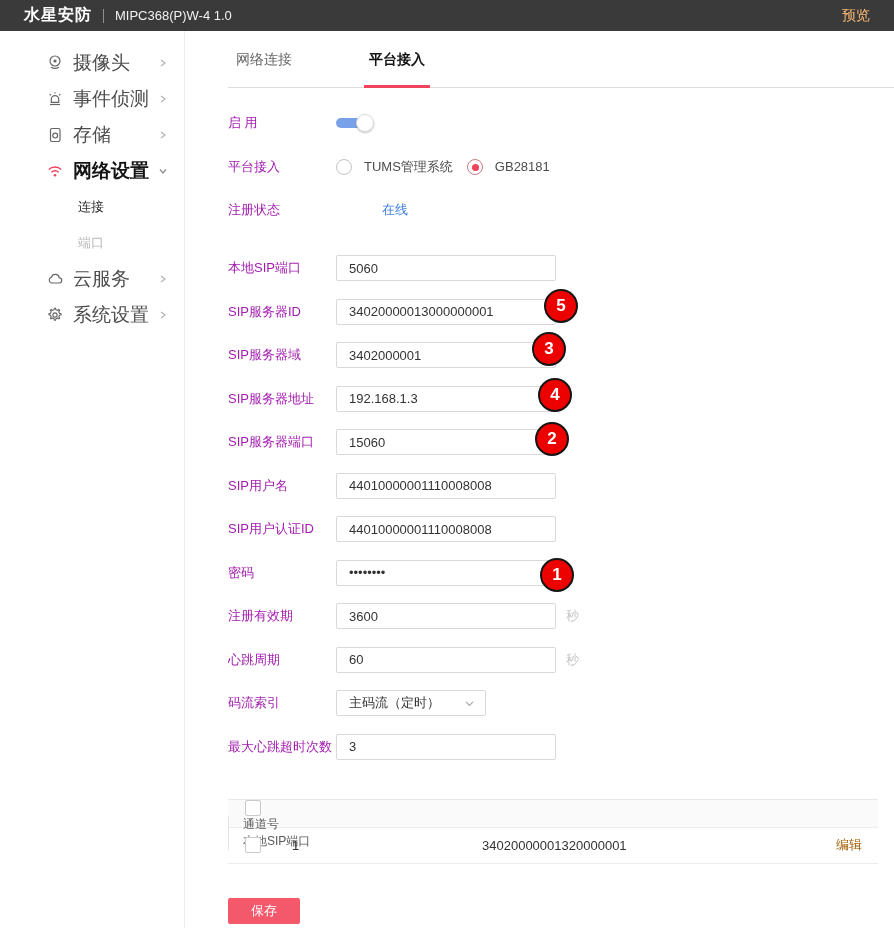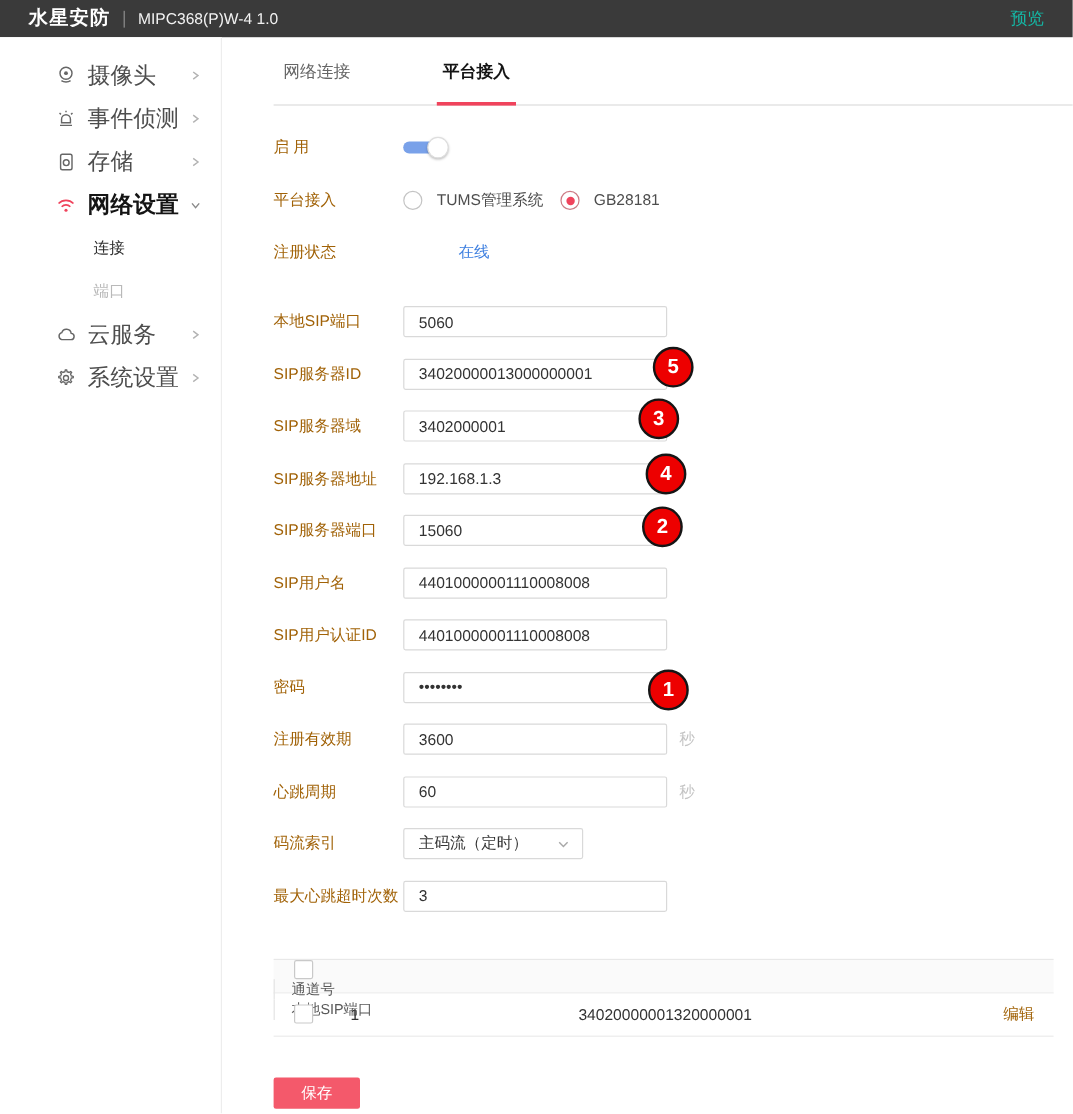--- a/index.html
+++ b/index.html
@@ -4,21 +4,21 @@
 <style>
   * { margin:0; padding:0; box-sizing:border-box; }
   html,body { width:894px; height:928px; }
   body { font-family:"Liberation Sans","DejaVu Sans",sans-serif; background:#fff; overflow:hidden; }
 
   
   .topbar { height:31px; background:#3a3a3a; display:flex; align-items:center; padding:0 24px; }
   .brand { color:#fff; font-size:16px; font-weight:bold; letter-spacing:1px; }
   .brand-sep { width:1px; height:14px; background:#8f8f8f; margin:0 11px; }
   .model { color:#f2f2f2; font-size:13px; }
-  .preview { margin-left:auto; color:#14b8a6; font-size:14px; cursor:pointer; }
+  .preview { margin-left:auto; color:#fdba74; font-size:14px; cursor:pointer; }
 
   .app { display:flex; height:897px; }
 
   
   .sidebar { width:185px; flex-shrink:0; border-right:1px solid #ededed; padding-top:14px; background:#fff; }
   .side-item { height:36px; display:flex; align-items:center; padding:0 16px 0 46px; font-size:19px; color:#4d4d4d; cursor:pointer;font-family:Liberation Serif, serif; }
   .side-item .ic { width:18px; height:18px; margin-right:9px; display:flex; align-items:center; justify-content:center; flex-shrink:0; }
   .side-item .chev { margin-left:auto; display:flex; }
   .side-item.active .lab { font-weight:bold; color:#141414; }
   .sub-item { height:36px; display:flex; align-items:center; padding-left:78px; font-size:13px; color:#2e2e2e; cursor:pointer; }
@@ -29,21 +29,21 @@
   .tabbar { position:relative; height:57px; }
   .tabbar-line { position:absolute; left:43px; right:0; bottom:0; height:1px; background:#dcdcdc; }
   .tabs { display:flex; height:100%; align-items:center; padding-left:51px; }
   .tab { font-size:14px; color:#666; cursor:pointer; position:relative; height:100%; display:flex; align-items:center;font-family:Liberation Serif, serif; }
   .tab + .tab { margin-left:77px; }
   .tab.active { color:#141414; font-weight:bold; }
   .tab.active::after { content:""; position:absolute; left:-5px; right:-5px; bottom:0; height:3px; background:#f0435c; z-index:2; }
 
   .form { padding-top:22px; }
   .row { display:flex; align-items:center; height:26px; margin:0 0 17.5px 43px; }
-  .row .lbl { width:108px; flex-shrink:0; font-size:13px; color:#a16207; }
+  .row .lbl { width:108px; flex-shrink:0; font-size:13px; color:#a21caf; }
   .row.gap-lg { margin-bottom:32px; }
   .txt-in { width:220px; height:26px; border:1px solid #d9d9d9; border-radius:2px; padding:0 12px; font-size:13px; color:#333; outline:none; font-family:inherit; background:#fff; }
   .unit { margin-left:10px; font-size:13px; color:#c4c4c4; }
 
   
   .toggle { position:relative; width:40px; height:18px; cursor:pointer; }
   .toggle .track { position:absolute; left:0; top:4px; width:30px; height:10px; border-radius:5px; background:#79a1e9; }
   .toggle .knob { position:absolute; left:20px; top:0; width:18px; height:18px; border-radius:50%; background:#fff; border:1px solid #dedede; box-shadow:0 1px 2px rgba(0,0,0,.25); }
 
   

